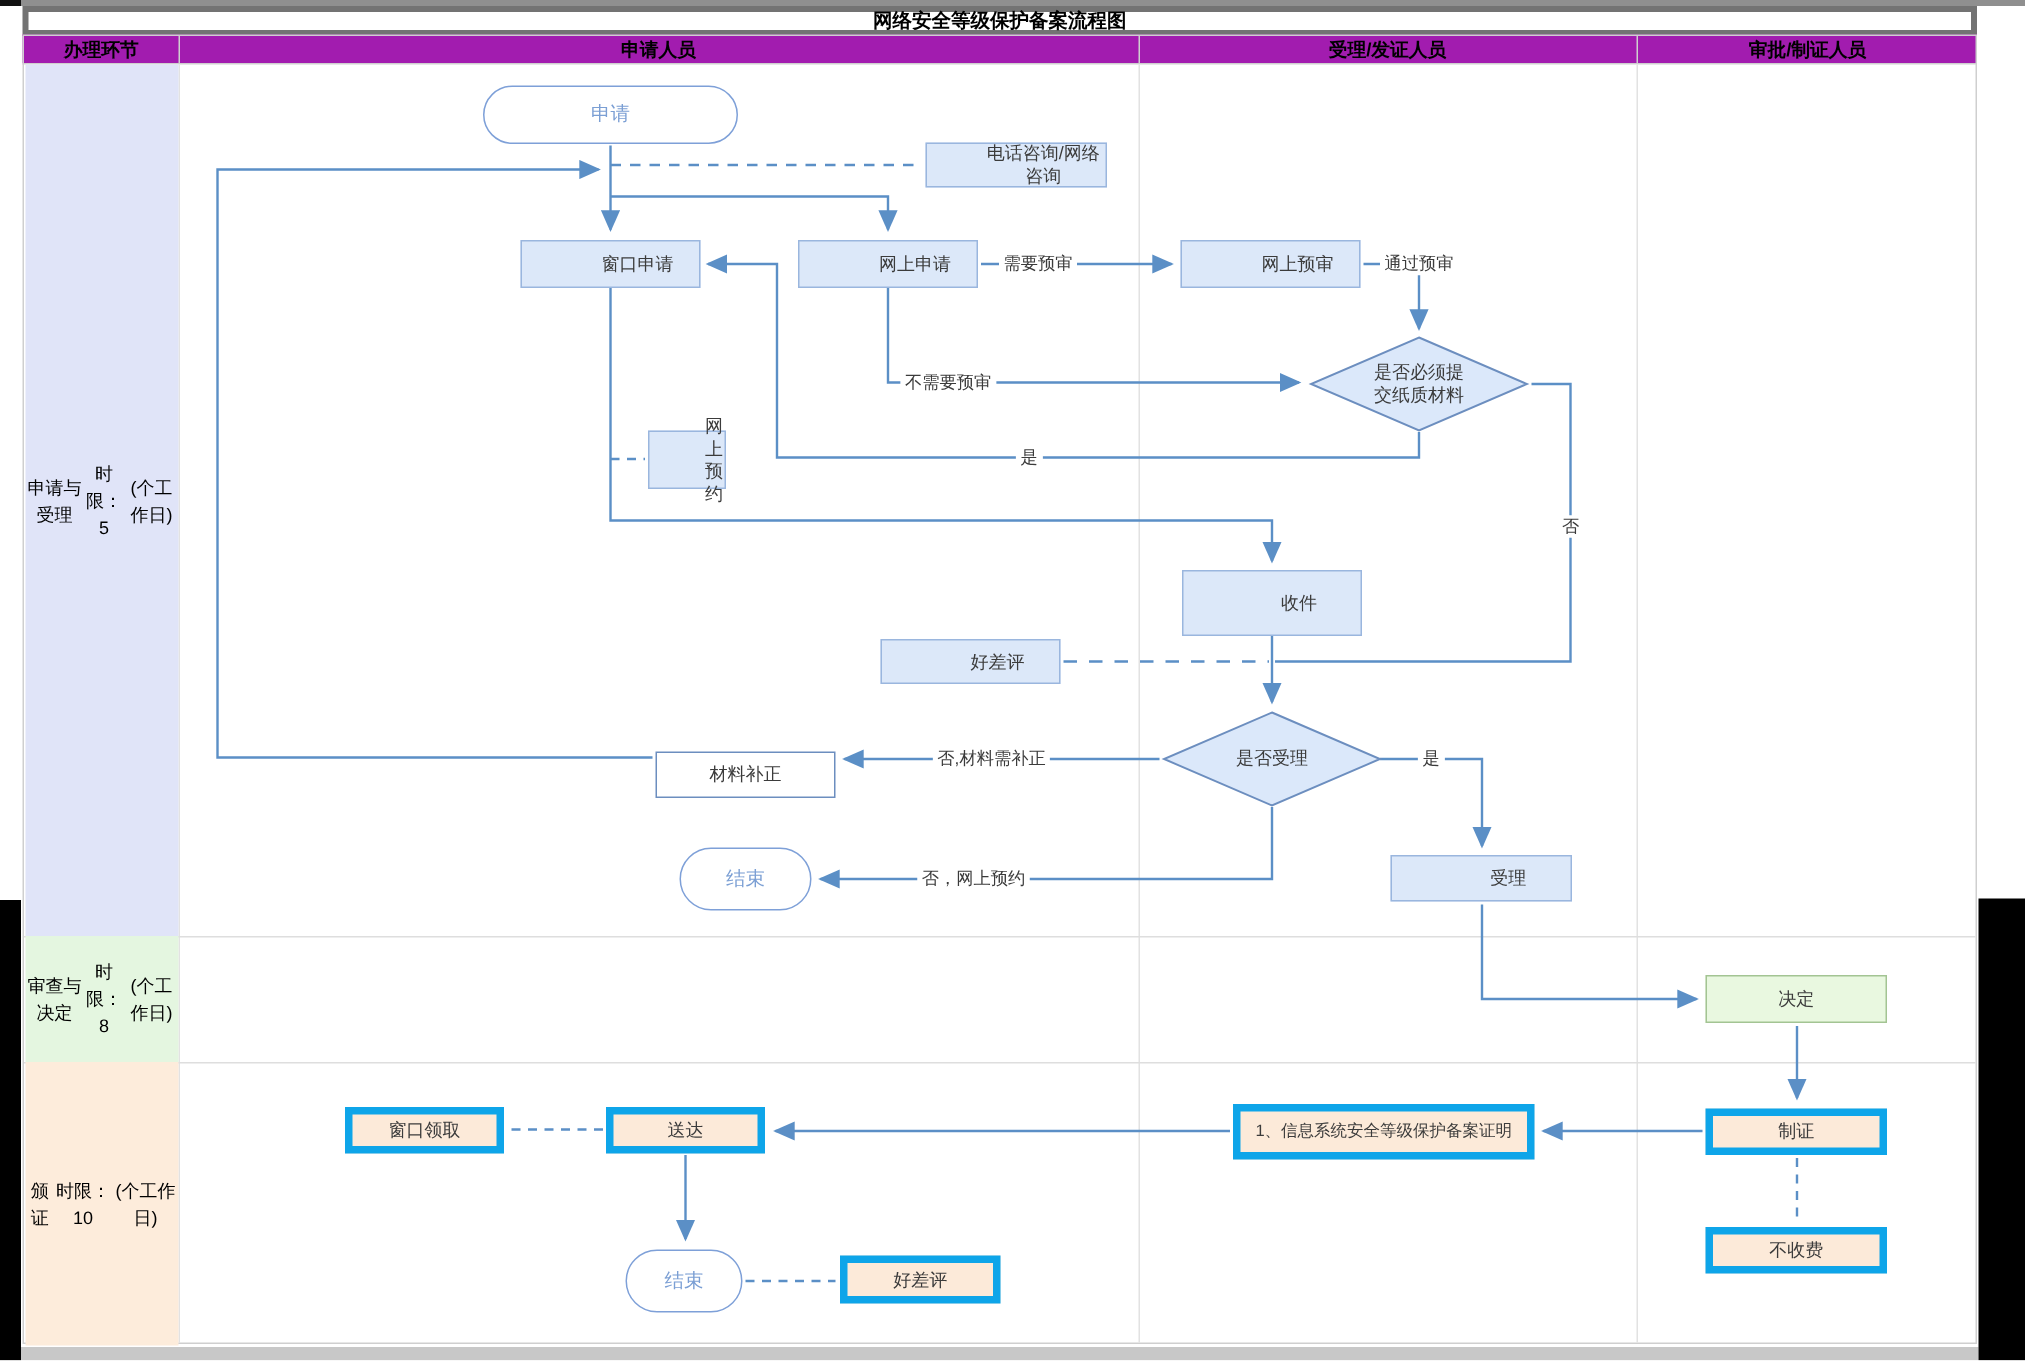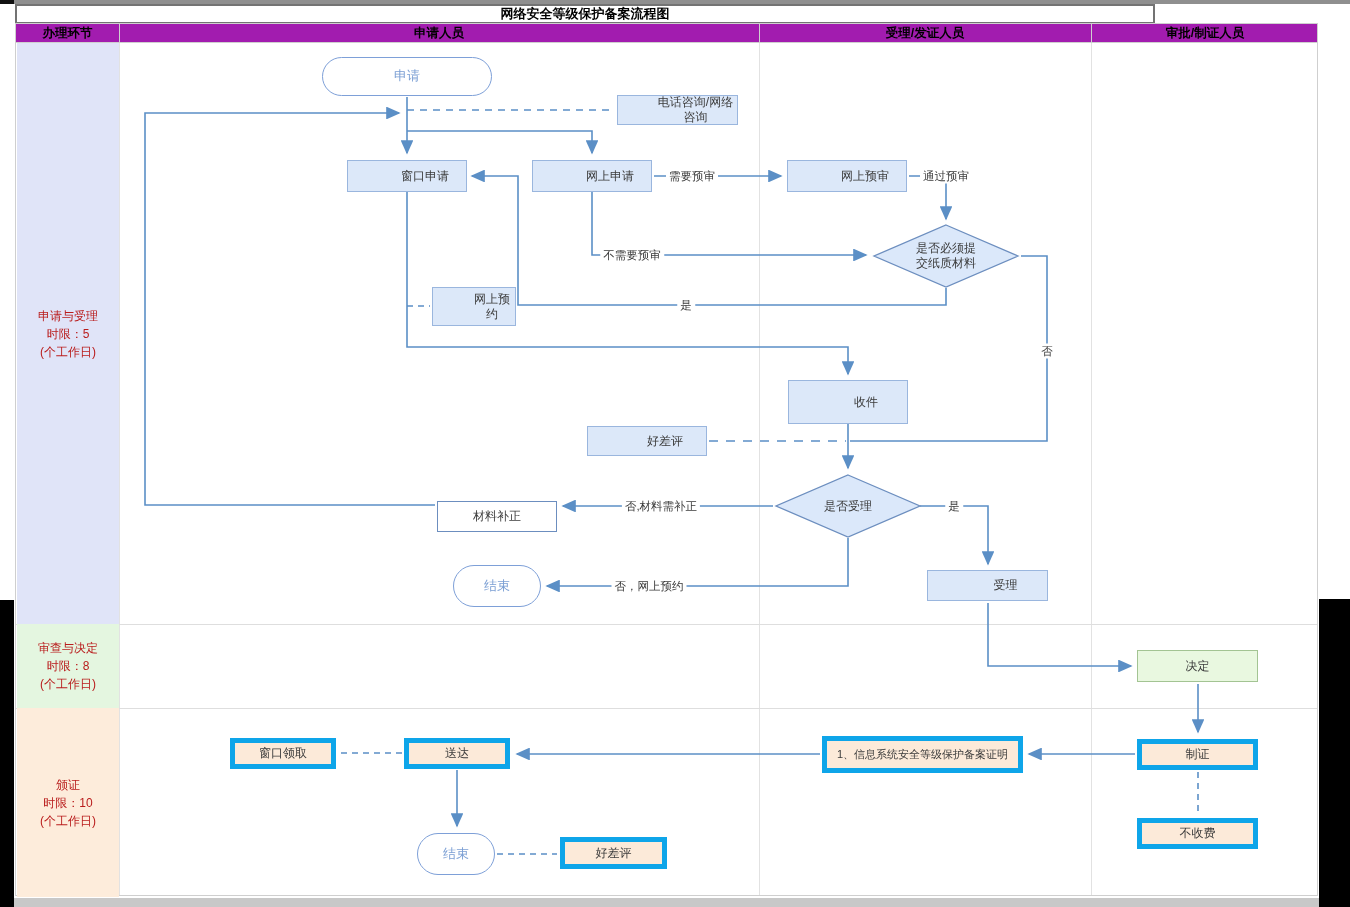--- a/index.html
+++ b/index.html
@@ -3,32 +3,32 @@
 <meta charset="utf-8">
 <style>
   html,body{margin:0;padding:0;background:#fff;}
   .screen{position:relative;width:1350px;height:907px;background:#fff;overflow:hidden;
           font-family:"Liberation Sans",sans-serif;color:#333;}
   .abs{position:absolute;box-sizing:border-box;}
 
   
   .topbar{left:0;top:0;width:1350px;height:4px;background:#8f8f8f;}
   .topbar-corner{left:0;top:0;width:14px;height:4px;background:#111;}
-  .title-cell{left:15px;top:4px;width:1140px;height:20px;border:2px solid #737373;
+  .title-cell{left:15px;top:4px;width:1303px;height:20px;border:4px solid #737373;
               display:flex;align-items:center;justify-content:center;
               font-size:13px;font-weight:bold;color:#000;background:#fff;}
   .header-row{left:15px;top:23px;width:1303px;height:20px;border:1px solid #cfcfcf;background:#a21caf;}
   .hdiv{position:absolute;top:0;width:1px;height:100%;background:#cfcfcf;}
   .hcell{position:absolute;top:0;height:100%;display:flex;align-items:center;justify-content:center;
          font-size:12.5px;font-weight:bold;color:#000;}
   .body-frame{left:15px;top:42px;width:1303px;height:854px;border:1px solid #cfcfcf;background:#fff;}
   .vlane{position:absolute;top:0;width:1px;height:100%;background:#e2e2e2;}
   .hrow{position:absolute;left:0;width:100%;height:1px;background:#dedede;}
-  .lane-label{position:absolute;left:1px;width:102px;display:flex;flex-direction:column;
-              align-items:center;justify-content:center;font-size:12px;color:#b91c1c;line-height:18px;text-align:center;}
+  .lane-label{position:absolute;left:1px;width:102px;display:flex;flex-direction:row;
+              align-items:center;justify-content:center;font-size:12px;color:#000000;line-height:18px;text-align:center;}
   .lane1{top:0;height:581px;background:#e0e4f8;}
   .lane2{top:581px;height:84px;background:#e4f6e0;}
   .lane3{top:665px;height:189px;background:#fdecdb;}
 
   
   .node{position:absolute;box-sizing:border-box;display:flex;align-items:center;justify-content:center;
         font-size:12px;color:#3b3b3b;text-align:center;line-height:1.25;}
   .blue {background:#dce8f9;border:1px solid #9ab6de;padding-left:36px;}
   .white{background:#ffffff;border:1px solid #6c8ebf;margin-top:11px;}
   .green{background:#e9f8e0;border:1px solid #a3c493;}
@@ -128,21 +128,21 @@
 
   <div class="node stadium" style="left:322px;top:57px;width:170px;height:39px">申请</div>
   <div class="node blue" style="left:617px;top:95px;width:121px;height:30px">电话咨询/网络咨询</div>
   <div class="node blue" style="left:347px;top:160px;width:120px;height:32px">窗口申请</div>
   <div class="node blue" style="left:532px;top:160px;width:120px;height:32px">网上申请</div>
   <div class="node blue" style="left:787px;top:160px;width:120px;height:32px">网上预审</div>
   <div class="diamond-text" style="left:946px;top:256px">
     <div>是否必须提</div>
     <div>交纸质材料</div>
   </div>
-  <div class="node blue" style="left:432px;top:287px;width:84px;height:39px">网上预约</div>
+  <div class="node blue" style="left:432px;top:287px;width:52px;height:39px">网上预约</div>
   <div class="node blue" style="left:788px;top:380px;width:120px;height:44px">收件</div>
   <div class="node blue" style="left:587px;top:426px;width:120px;height:30px">好差评</div>
   <div class="diamond-text" style="left:848px;top:506px">是否受理</div>
   <div class="node white" style="left:437px;top:490px;width:120px;height:31px">材料补正</div>
   <div class="node stadium" style="left:453px;top:565px;width:88px;height:42px">结束</div>
   <div class="node blue" style="left:927px;top:570px;width:121px;height:31px">受理</div>
   <div class="node green" style="left:1137px;top:650px;width:121px;height:32px">决定</div>
   <div class="node peach" style="left:1137px;top:739px;width:121px;height:31px">制证</div>
   <div class="node peach" style="left:1137px;top:818px;width:121px;height:31px">不收费</div>
   <div class="node peach" style="left:822px;top:736px;width:201px;height:37px;font-size:11px">1、信息系统安全等级保护备案证明</div>

